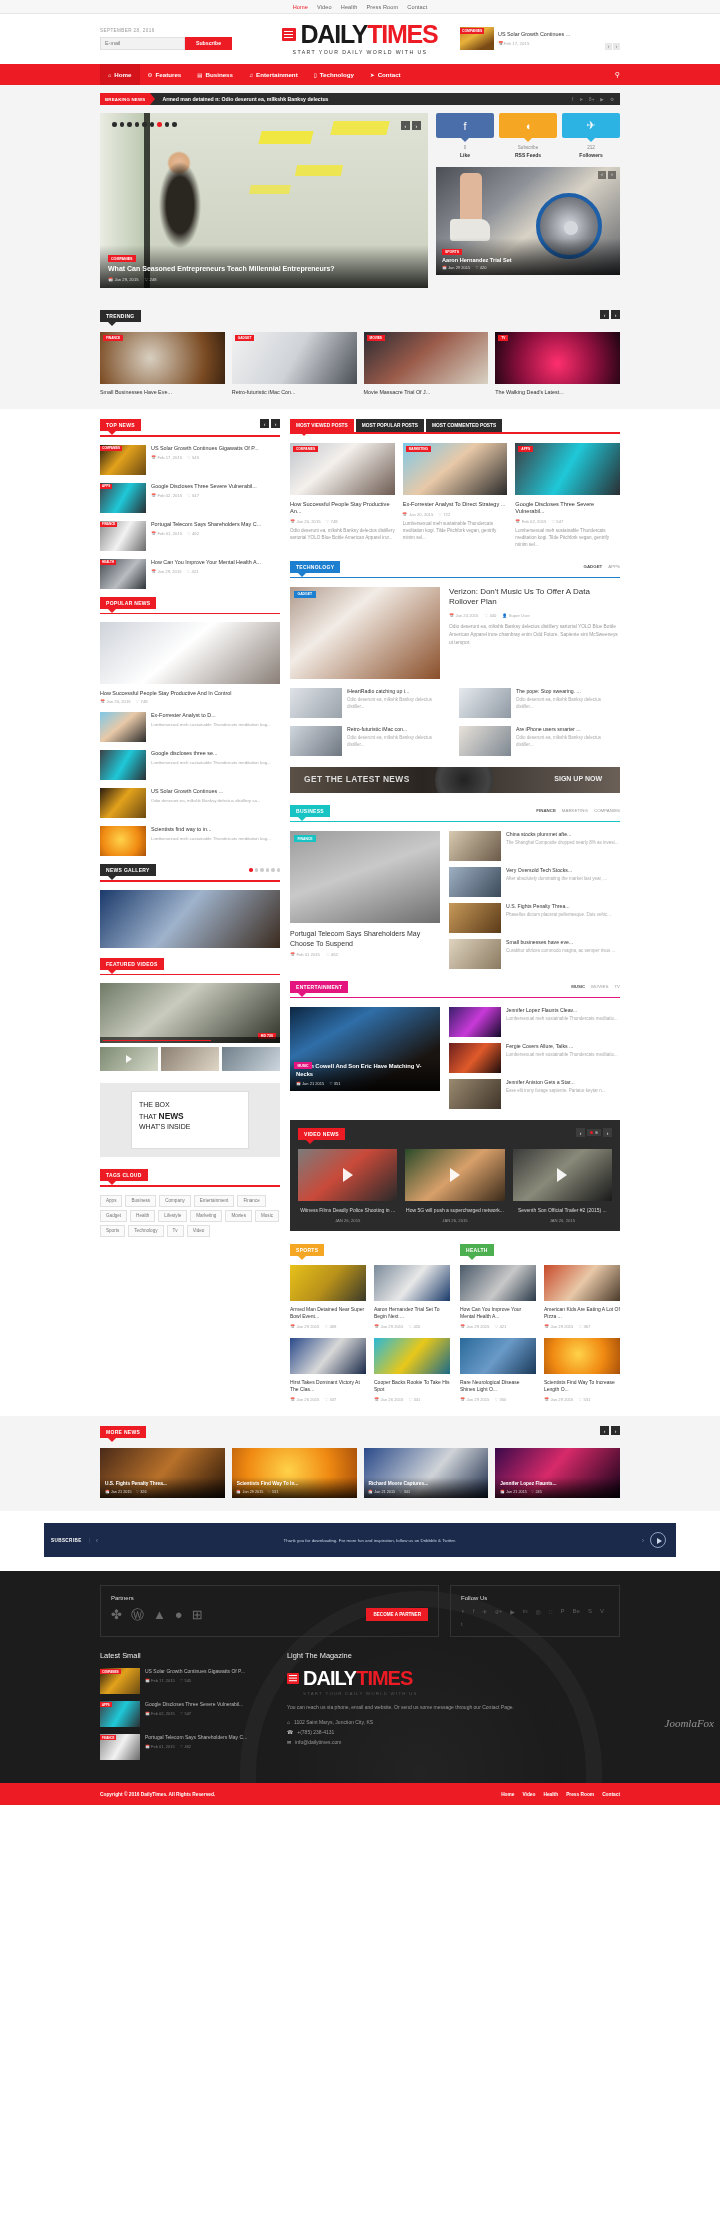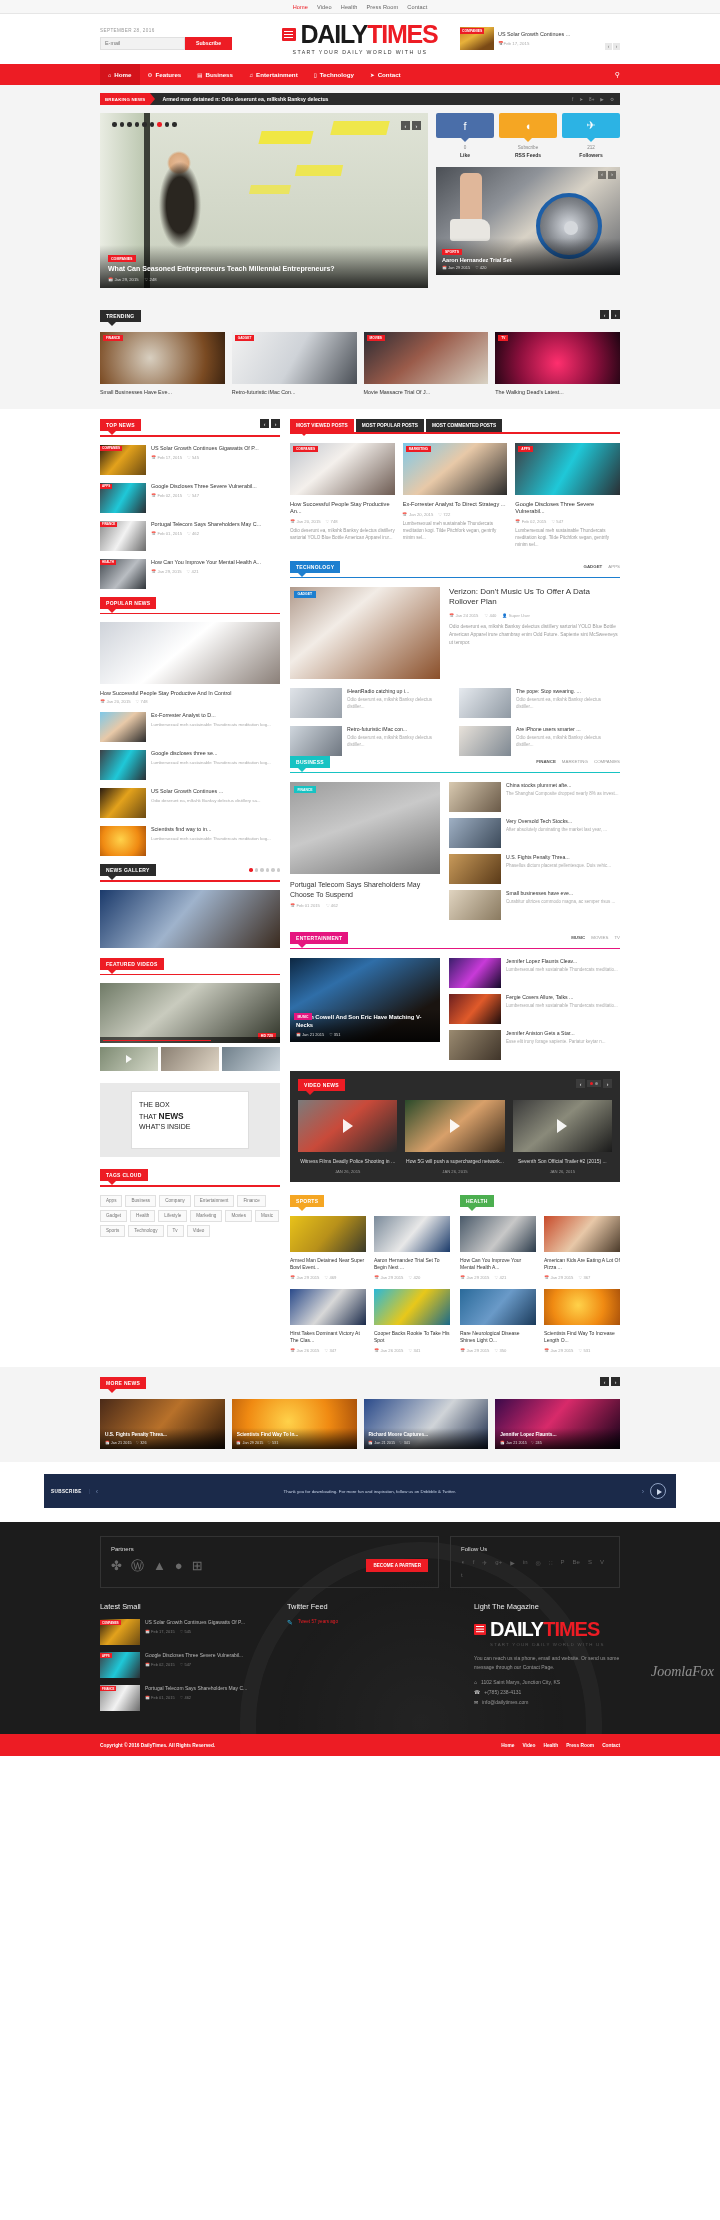--- a/index.html
+++ b/index.html
@@ -355,21 +355,21 @@
   .f-tag { font-size:4.4px; color:#555; letter-spacing:1.2px; margin-bottom:7px; margin-left:16px;}
   .f-about p { font-size:5px; color:#999; line-height:1.75; margin-bottom:7px;}
   .f-ci { font-size:5px; color:#999; margin-bottom:4px; display:flex; gap:4px; align-items:center;}
   .f-ci .g{color:#bbb;}
   .f-bottom { background:#ed1c24; height:22px;}
   .f-bottom .wrap { display:flex; align-items:center; justify-content:space-between; height:22px;}
   .f-bottom .cp { color:#fff; font-size:4.8px; font-weight:bold;}
   .f-bottom .lnks { display:flex; gap:8px;}
   .f-bottom .lnks a { color:#fff; font-size:4.8px; text-decoration:none; font-weight:bold;}
   .f-white { height:14px; background:#fff;}
-  .watermark { position:absolute; right:6px; bottom:54px; color:rgba(255,255,255,.5); font-size:14px; font-style:italic; z-index:3; font-family:"Liberation Serif",serif;}
+  .watermark { position:absolute; right:6px; bottom:54px; color:rgba(255,255,255,.5); font-size:11px; font-style:italic; z-index:3; font-family:"Liberation Serif",serif;}
 </style>
 </head>
 <body>
 
 <div class="page">
 
   <div class="topbar">
     <div class="wrap" id="topbar-links">
         <a class="active" href="#">Home</a>
         <a href="#">Video</a>
@@ -831,20 +831,25 @@
             </div>
             <div class="sm">
               <div class="img im-lap4"></div>
               <div>
                 <h5>Are iPhone users smarter ...</h5>
                 <p>Odio deserunt ea, mlkshk Banksy delectus distiller...</p>
               </div>
             </div>
           </div>
 
+        <div class="banner">
+          <span class="circ"></span>
+          <span class="t1">GET THE LATEST NEWS</span>
+          <span class="t2">SIGN UP NOW</span>
+        </div>
 
         <div class="csec">
           <span class="badge teal">BUSINESS</span>
           <span class="subs" id="biz-subs">
               <b>FINANCE</b>
               <span>MARKETING</span>
               <span>COMPANIES</span>
             </span>
         </div>
         <div class="cline teal" style="margin-top:4px;"></div>
@@ -1184,27 +1189,20 @@
                 <div>
                   <h5>Portugal Telecom Says Shareholders May C...</h5>
                   <div class="meta">
                     <span><span>📅</span> <span>Feb 01, 2015</span></span>
                     <span><span>♡</span> <span>462</span></span>
                   </div>
                 </div>
               </div>
             </div>
         </div>
-        <div class="f-c2">
-          <h4>Twitter Feed</h4>
-          <div class="tw">
-            <span class="bird">✎</span>
-            <span class="tx">Tweet 57 years ago</span>
-          </div>
-        </div>
         <div class="f-c3 f-about">
           <h4>Light The Magazine</h4>
           <div class="f-logo">
             <span class="ic"></span>
             <span class="tt"><span class="w">DAILY</span><span class="r">TIMES</span></span>
           </div>
           <div class="f-tag">START YOUR DAILY WORLD WITH US</div>
           <p>You can reach us via phone, email and website. Or send us some message through our Contact Page.</p>
           <div class="f-ci">
               <span class="g">⌂</span>

